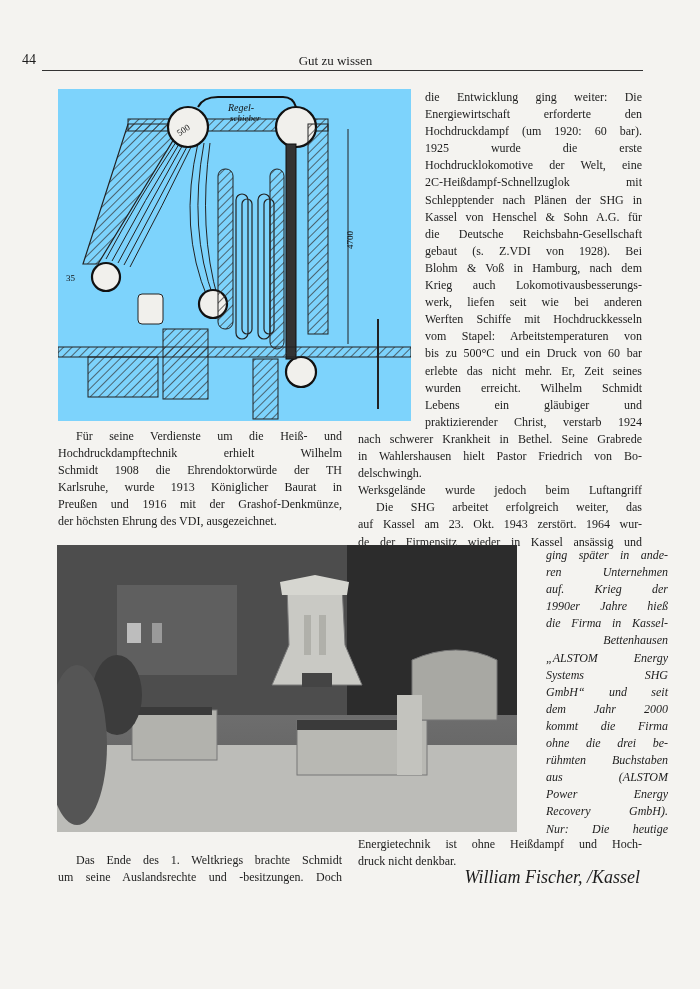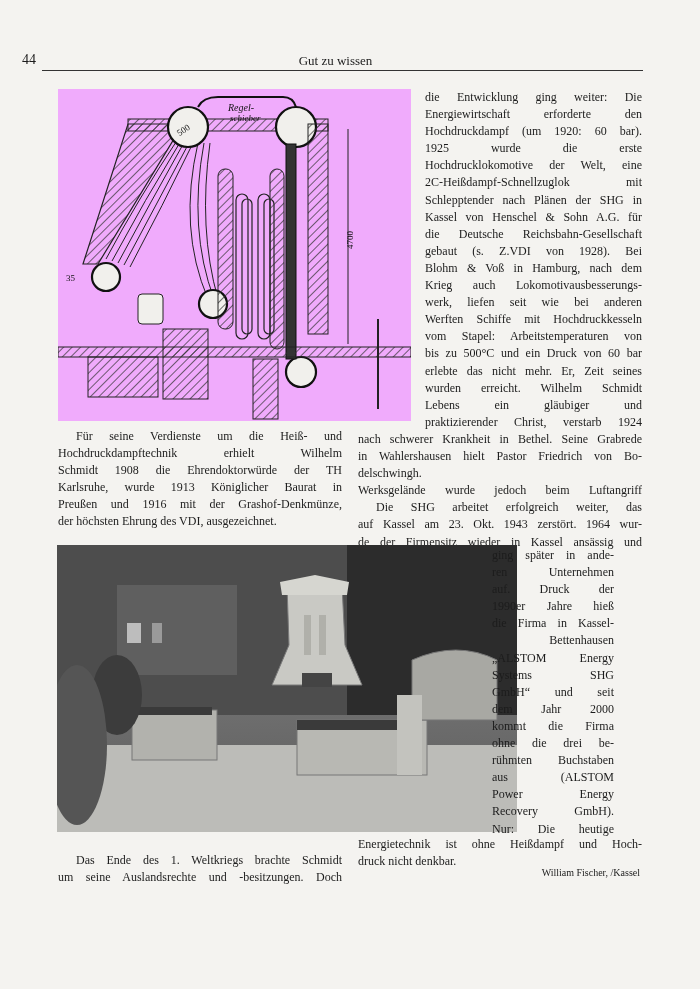--- a/index.html
+++ b/index.html
@@ -14,24 +14,24 @@
   .head-rule { position:absolute; left:42px; width:601px; top:70px; height:1px; background:#333; }
 
   .text-block { position:absolute; font-size:12px; line-height:17.1px; text-align:justify; }
   .line { display:block; text-align:justify; text-align-last:justify; white-space:nowrap; }
   .line.last { text-align-last:left; }
   .line.indent { text-indent:18px; }
   .line.right { text-align:right; text-align-last:right; }
 
   
   .figure { position:absolute; background:#e9e8e5; overflow:hidden; }
-  .fig-boiler { left:58px; top:89px; width:353px; height:332px; background:#f0abfc; }
+  .fig-boiler { left:58px; top:89px; width:353px; height:332px; background:#7dd3fc; }
   .fig-photo { left:57px; top:545px; width:460px; height:287px; background:#6b6b6b; }
 
-  .signature { position:absolute; right:60px; top:867px; font-size:10px; }
+  .signature { position:absolute; right:60px; top:867px; font-style:italic; font-size:18px; }
 </style>
 </head>
 <body>
 
 <div class="page-num">44</div>
 <div class="running-head">Gut zu wissen</div>
 <div class="head-rule"></div>
 
 <div class="figure fig-boiler">
   <svg width="353" height="332" viewBox="0 0 353 332">
@@ -170,24 +170,24 @@
     <rect x="240" y="175" width="110" height="10" fill="#3a3a3a"></rect>
     <rect x="80" y="162" width="75" height="8" fill="#3a3a3a"></rect>
     <path d="M355,115 Q400,95 440,115 L440,175 L355,175 Z" fill="#a8a8a3" stroke="#777"></path>
     <rect x="340" y="150" width="25" height="80" fill="#c3c3be"></rect>
 
     <ellipse cx="60" cy="150" rx="25" ry="40" fill="#3c3c3c"></ellipse>
     <ellipse cx="20" cy="200" rx="30" ry="80" fill="#555"></ellipse>
   </svg>
 </div>
 
-<div class="text-block" style="left:492px; top:547px; width:122px;">
+<div class="text-block" style="left:546px; top:547px; width:122px;font-style:italic;">
   <span class="line">ging später in ande-</span>
   <span class="line">ren Unternehmen</span>
-  <span class="line">auf. Druck der</span>
+  <span class="line">auf. Krieg der</span>
   <span class="line">1990er Jahre hieß</span>
   <span class="line">die Firma in Kassel-</span>
   <span class="line right">Bettenhausen</span>
   <span class="line">„ALSTOM Energy</span>
   <span class="line">Systems SHG</span>
   <span class="line">GmbH“ und seit</span>
   <span class="line">dem Jahr 2000</span>
   <span class="line">kommt die Firma</span>
   <span class="line">ohne die drei be-</span>
   <span class="line">rühmten Buchstaben</span>

